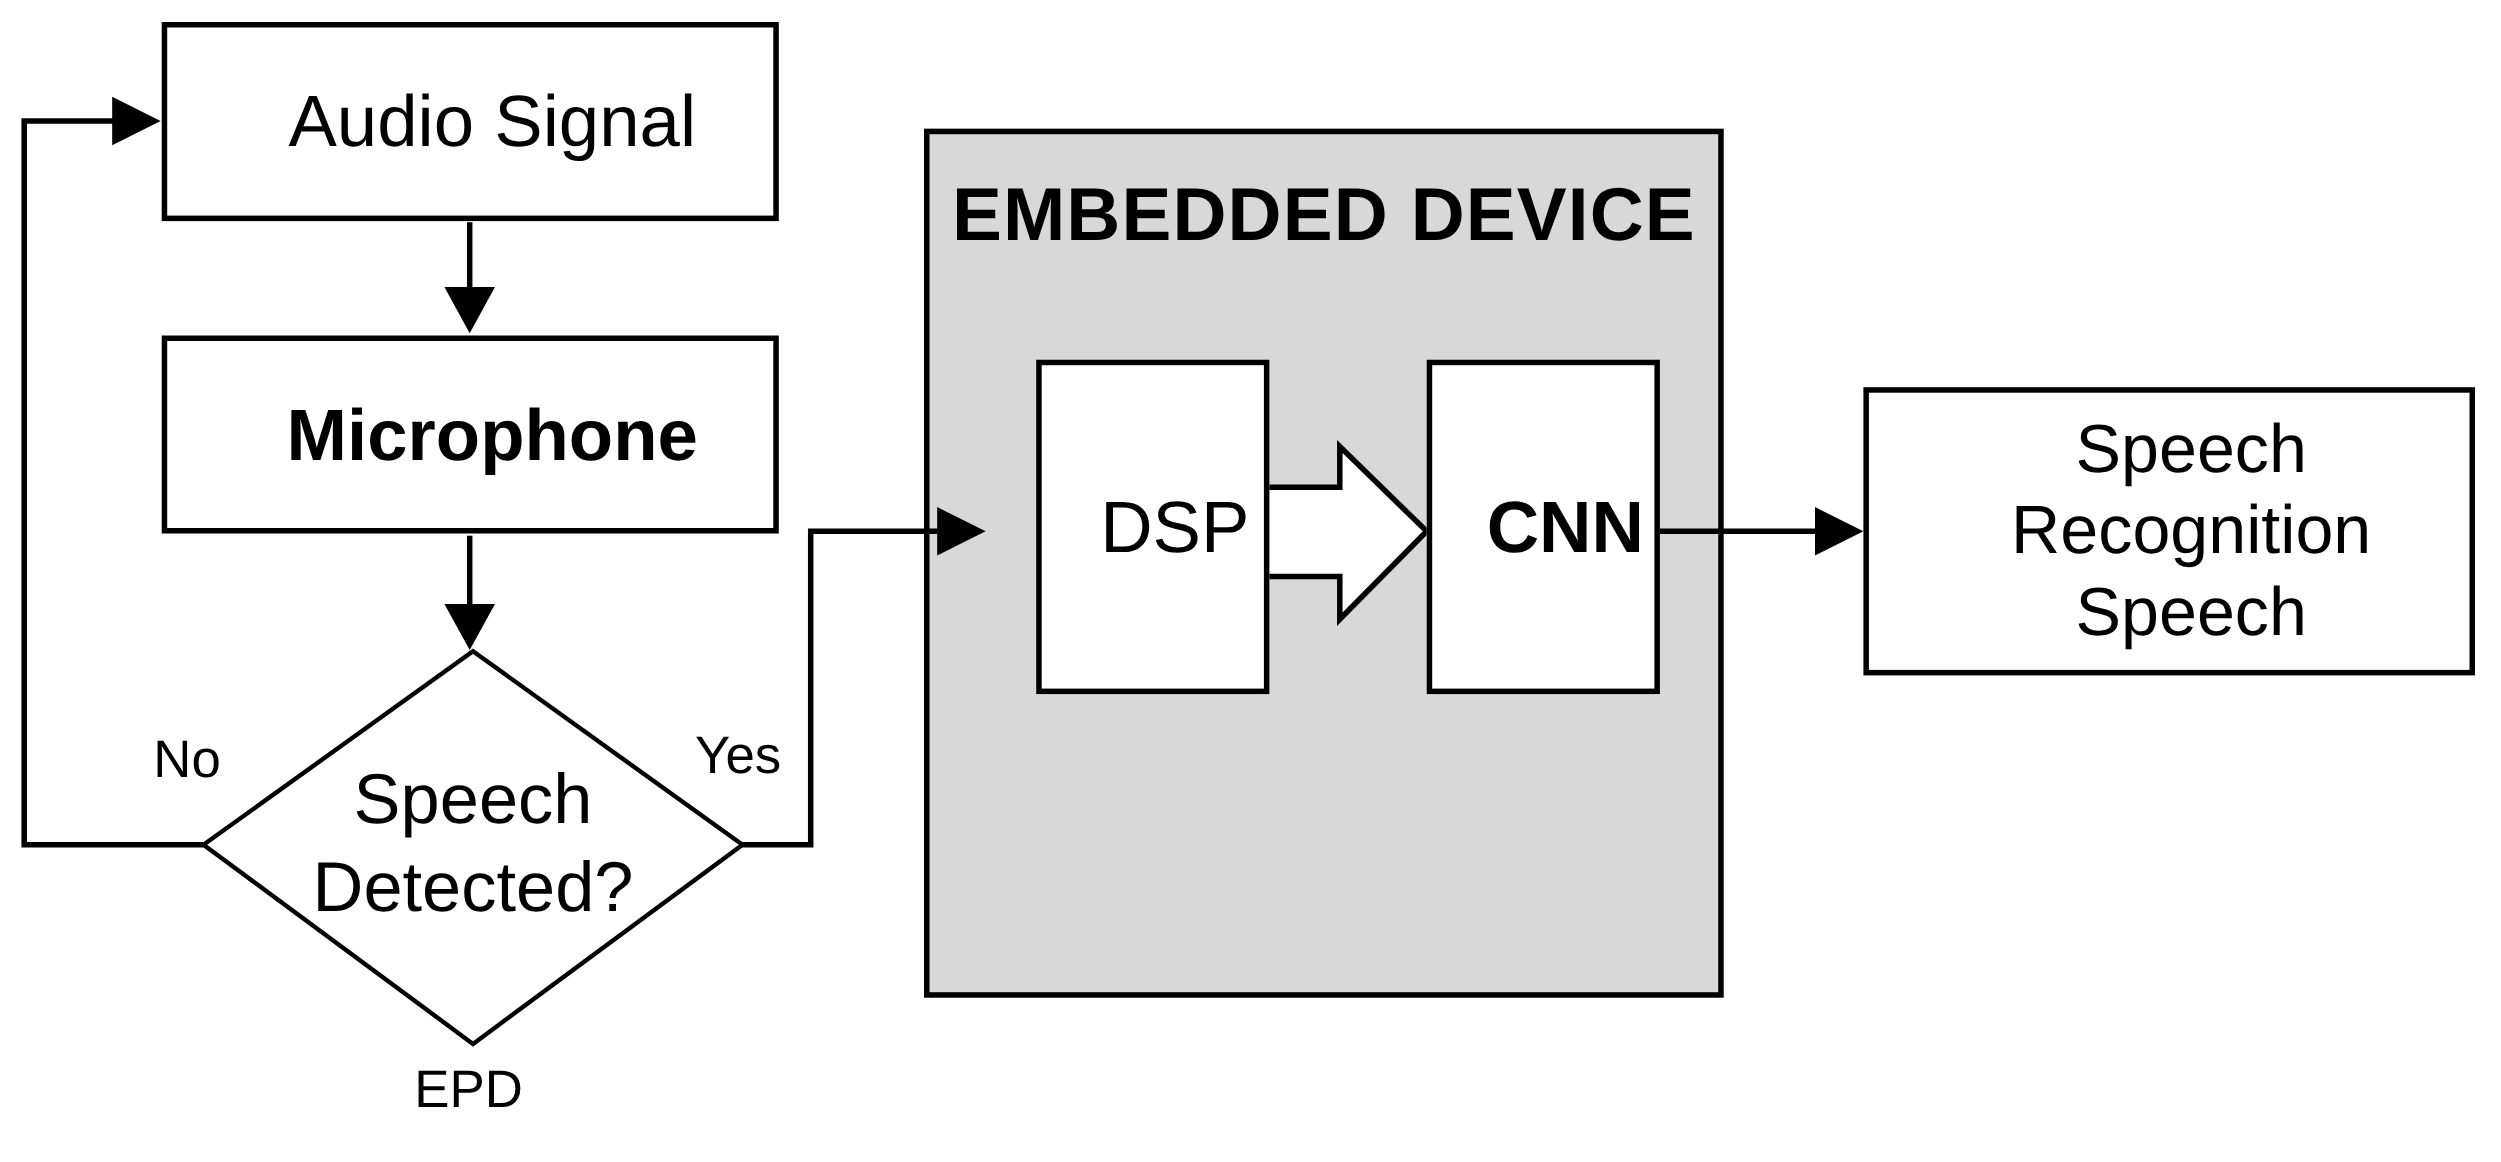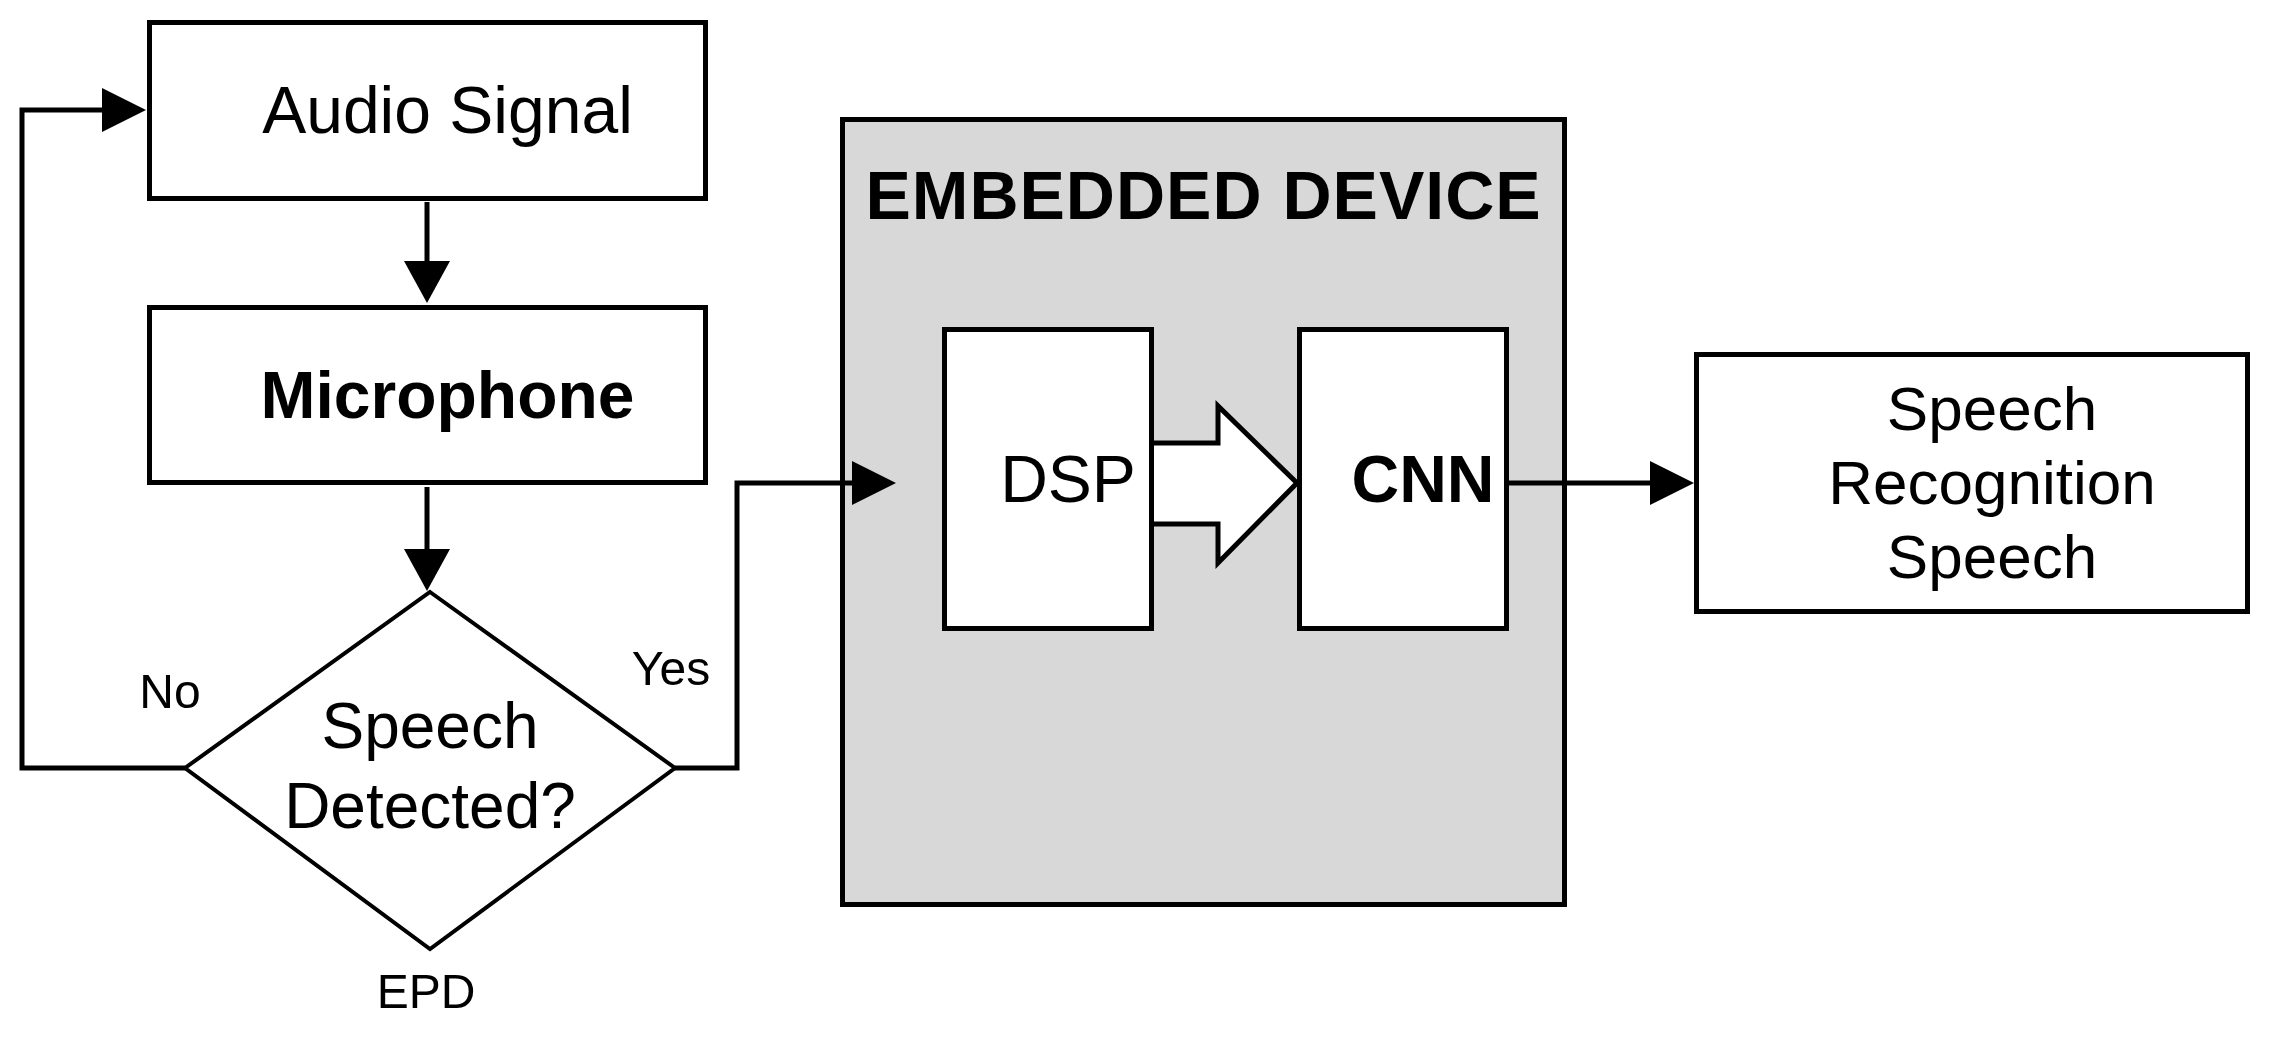--- a/index.html
+++ b/index.html
@@ -56,21 +56,21 @@
                     font-size: 62px; line-height: 74px; }
   .float-label {
     position: absolute;
     transform: translate(-50%, -50%);
     font-size: 48px;
     white-space: nowrap;
     z-index: 4;
     text-align: center;
   }
   .label-no        { left: 170px; top: 691px; }
-  .label-yes       { left: 671px; top: 668px; }
+  .label-yes       { left: 671px; top: 687px; }
   .label-epd       { left: 426px; top: 991px; }
   .label-decision  { left: 430px; top: 766px; font-size: 64px; line-height: 80px; }
 </style>
 </head>
 <body>
 
 <div class="canvas">
 
   <div class="device">
     <div class="device-title">EMBEDDED DEVICE</div>

